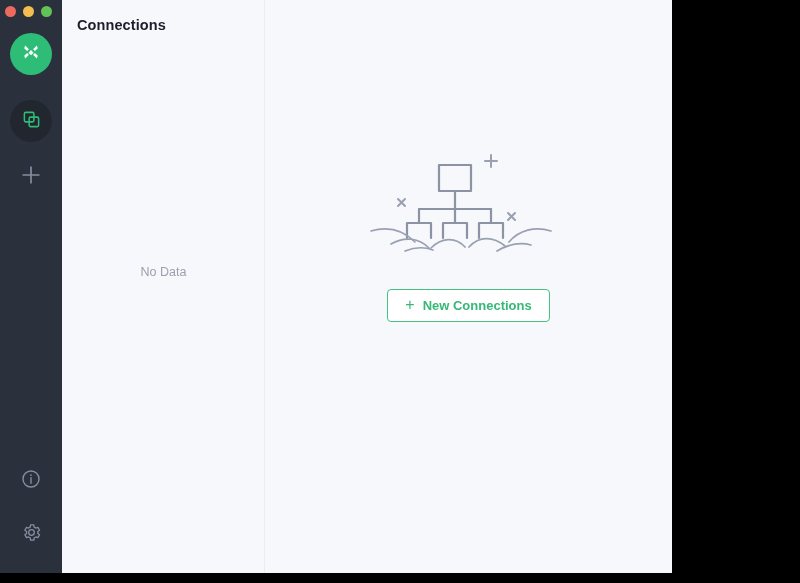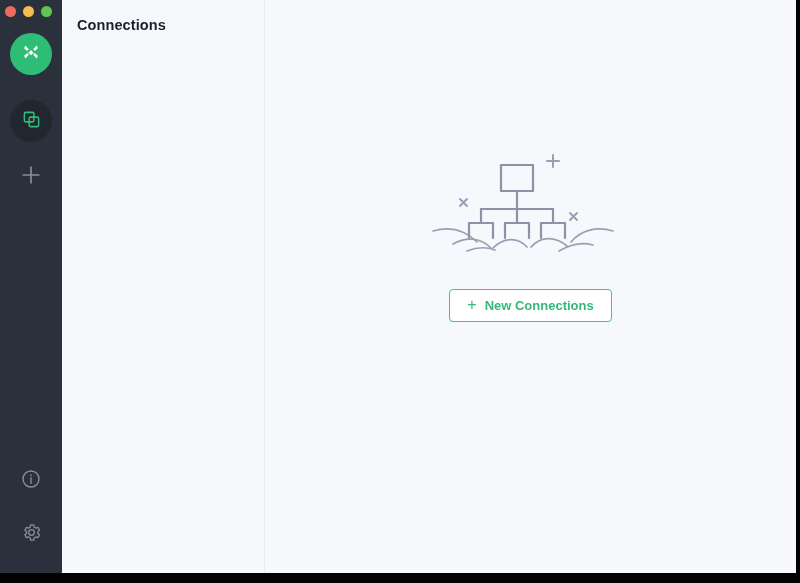--- a/index.html
+++ b/index.html
@@ -12,21 +12,21 @@
     height: 583px;
     overflow: hidden;
     font-family: "Liberation Sans", sans-serif;
     -webkit-font-smoothing: antialiased;
   }
 
   .app-window {
     position: absolute;
     left: 0;
     top: 0;
-    width: 796px;
+    width: 672px;
     height: 573px;
     background: #f7f8fc;
     overflow: hidden;
     display: flex;
   }
 
   
   .sidebar {
     width: 62px;
     height: 573px;
@@ -243,20 +243,21 @@
             <path d="M12 15.2a3.2 3.2 0 1 0 0-6.4 3.2 3.2 0 0 0 0 6.4z" fill="none" stroke="#868d9e" stroke-width="1.5"></path>
             <path d="M19.2 13.1c.05-.36.08-.73.08-1.1s-.03-.74-.08-1.1l2.02-1.5-1.9-3.3-2.37.88a7.6 7.6 0 0 0-1.9-1.1l-.36-2.5h-3.8l-.36 2.5c-.68.26-1.32.63-1.9 1.1L6.28 6.1l-1.9 3.3 2.02 1.5a8.3 8.3 0 0 0 0 2.2l-2.02 1.5 1.9 3.3 2.37-.88c.58.47 1.22.84 1.9 1.1l.36 2.5h3.8l.36-2.5c.68-.26 1.32-.63 1.9-1.1l2.37.88 1.9-3.3-2.02-1.5z" fill="none" stroke="#868d9e" stroke-width="1.5" stroke-linejoin="round"></path>
           </svg>
         </span>
       </div>
     </div>
   </div>
 
   <div class="list-panel">
     <div class="panel-title">Connections</div>
+    <div class="no-data">No Data</div>
   </div>
 
   <div class="main-panel">
     <div class="empty-state">
 
       <span>
         <svg class="empty-illustration" viewBox="0 0 200 110" aria-hidden="true">
           <g fill="none" stroke="#8b93a5" stroke-width="2.2" stroke-linecap="round" stroke-linejoin="round">
 
             <rect x="70" y="13" width="32" height="26"></rect>

